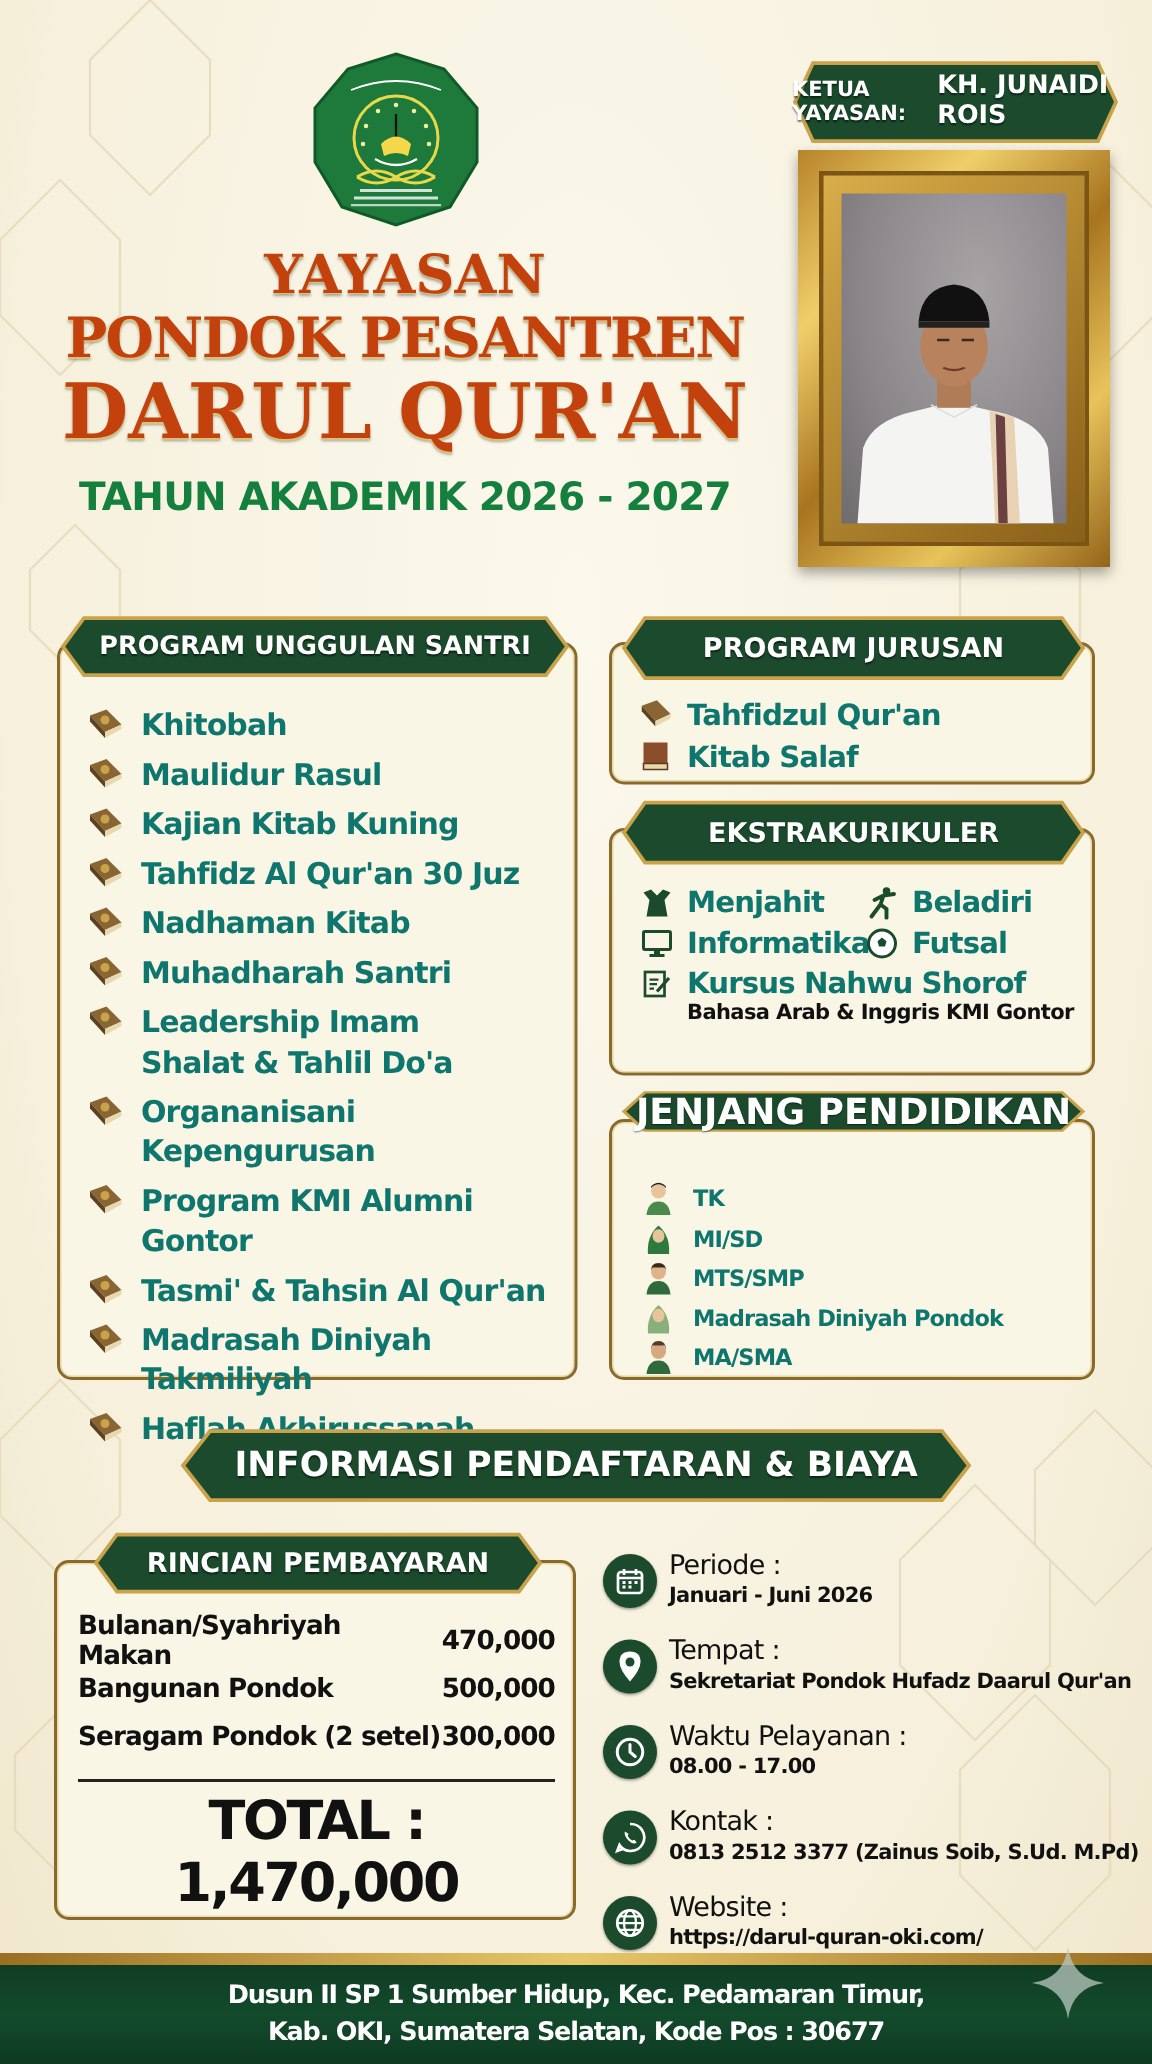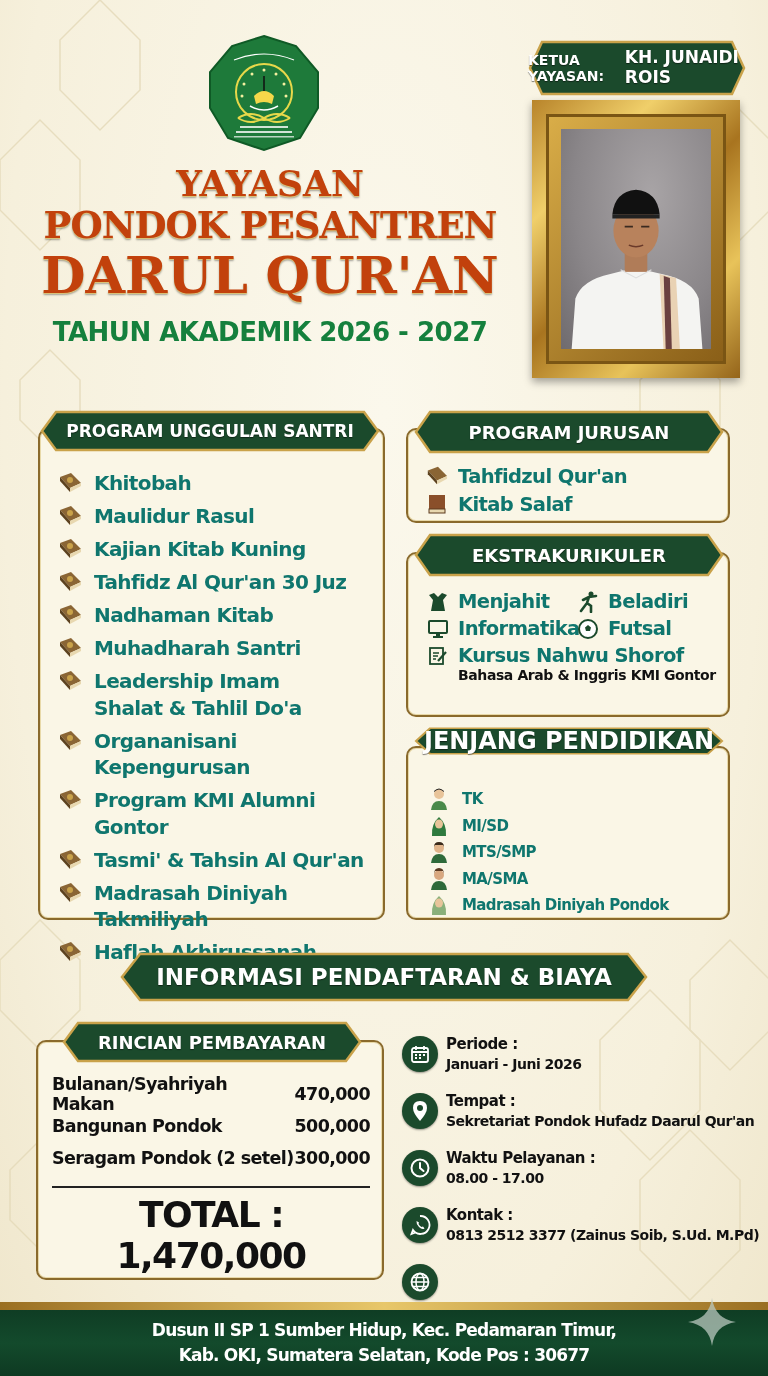--- a/index.html
+++ b/index.html
@@ -144,21 +144,21 @@
 
   
   .info-list { left: 402px; top: 1034px; width: 360px; }
   .info-item { display: flex; align-items: flex-start; margin-bottom: 9px; height: 48px; }
   .info-icon {
     width: 36px; height: 36px; border-radius: 50%;
     background: #1b4a2c; margin-right: 8px; margin-top: 2px; flex-shrink: 0;
     display: flex; align-items: center; justify-content: center;
     box-shadow: 0 1px 2px rgba(0,0,0,0.4);
   }
-  .info-label { font-family: "DejaVu Sans", sans-serif; font-weight: bold; font-size: 15px; letter-spacing: -0.5px; line-height: 20px; }
+  .info-label { font-family: "DejaVu Sans", sans-serif; font-weight: normal; font-size: 18px; letter-spacing: -0.5px; line-height: 20px; }
   .info-value { font-family: "DejaVu Sans", sans-serif; font-weight: bold; font-size: 14px; letter-spacing: -0.5px; line-height: 20px; }
 
   
   .footer-bar { left: 0; top: 1302px; width: 768px; height: 8px;
     background: linear-gradient(90deg, #9a6f22 0%, #e8c76a 50%, #9a6f22 100%); z-index: 2; }
   .footer {
     left: 0; top: 1310px; width: 768px; height: 66px;
     background: linear-gradient(180deg, #0f3d24 0%, #134a2c 50%, #0e3a22 100%);
     color: #fff; text-align: center; z-index: 2;
     display: flex; flex-direction: column; justify-content: center;
@@ -509,35 +509,35 @@
             <circle cx="11" cy="8" r="5" fill="#e0b48a"></circle>
             <path d="M6 7 Q6 2 11 2 Q16 2 16 7 L15 5 L7 5 Z" fill="#3a2a1a"></path>
             <path d="M3 23 Q4 14 11 14 Q18 14 19 23 Z" fill="#2e6a3a"></path>
           </svg>
         </span>
         <span class="item-text">MTS/SMP</span>
       </li>
     <li>
         <span class="icon">
           <svg width="22" height="24" viewBox="0 0 22 24">
+            <path d="M4 22 Q3 10 11 3 Q19 10 18 22 Z" fill="#8ab07a"></path>
+            <ellipse cx="11" cy="10" rx="4" ry="4.5" fill="#e8c49a"></ellipse>
+          </svg>
+        </span>
+        <span class="item-text">Madrasah Diniyah Pondok</span>
+      </li>
+    <li>
+        <span class="icon">
+          <svg width="22" height="24" viewBox="0 0 22 24">
             <circle cx="11" cy="8" r="5" fill="#d8a880"></circle>
             <path d="M6 7 Q6 1 11 1 Q16 1 16 7 L15 4 L7 4 Z" fill="#5a3a22"></path>
             <path d="M3 23 Q4 14 11 14 Q18 14 19 23 Z" fill="#2e6a3a"></path>
           </svg>
         </span>
         <span class="item-text">MA/SMA</span>
-      </li>
-    <li>
-        <span class="icon">
-          <svg width="22" height="24" viewBox="0 0 22 24">
-            <path d="M4 22 Q3 10 11 3 Q19 10 18 22 Z" fill="#8ab07a"></path>
-            <ellipse cx="11" cy="10" rx="4" ry="4.5" fill="#e8c49a"></ellipse>
-          </svg>
-        </span>
-        <span class="item-text">Madrasah Diniyah Pondok</span>
       </li>
   </ul>
 </div>
 <div class="ribbon r-jenjang">
   <svg viewBox="0 0 310 44" preserveAspectRatio="none">
       <polygon points="16,2 294,2 308,22 294,42 16,42 2,22" fill="#1b4a2c" stroke="#c9a24a" stroke-width="2.5"></polygon>
     </svg>
   <span>JENJANG PENDIDIKAN</span>
 </div>
 
@@ -630,20 +630,24 @@
       </div>
   </div>
   <div class="info-item">
     <div class="info-icon">
         <svg width="22" height="22" viewBox="0 0 22 22">
           <circle cx="11" cy="11" r="8.5" fill="none" stroke="#fff" stroke-width="1.8"></circle>
           <ellipse cx="11" cy="11" rx="4" ry="8.5" fill="none" stroke="#fff" stroke-width="1.5"></ellipse>
           <path d="M2.5 11 h17 M4 6.5 h14 M4 15.5 h14" stroke="#fff" stroke-width="1.5"></path>
         </svg>
       </div>
+    <div>
+        <div class="info-label">Website :</div>
+        <div class="info-value">https://darul-quran-oki.com/</div>
+      </div>
   </div>
 </div>
 
 <div class="layer footer-bar"></div>
 <div class="layer footer">
   <p>Dusun II SP 1 Sumber Hidup, Kec. Pedamaran Timur,</p>
   <p>Kab. OKI, Sumatera Selatan, Kode Pos : 30677</p>
 </div>
 <div class="layer sparkle">
   <svg width="48" height="48" viewBox="0 0 48 48">

